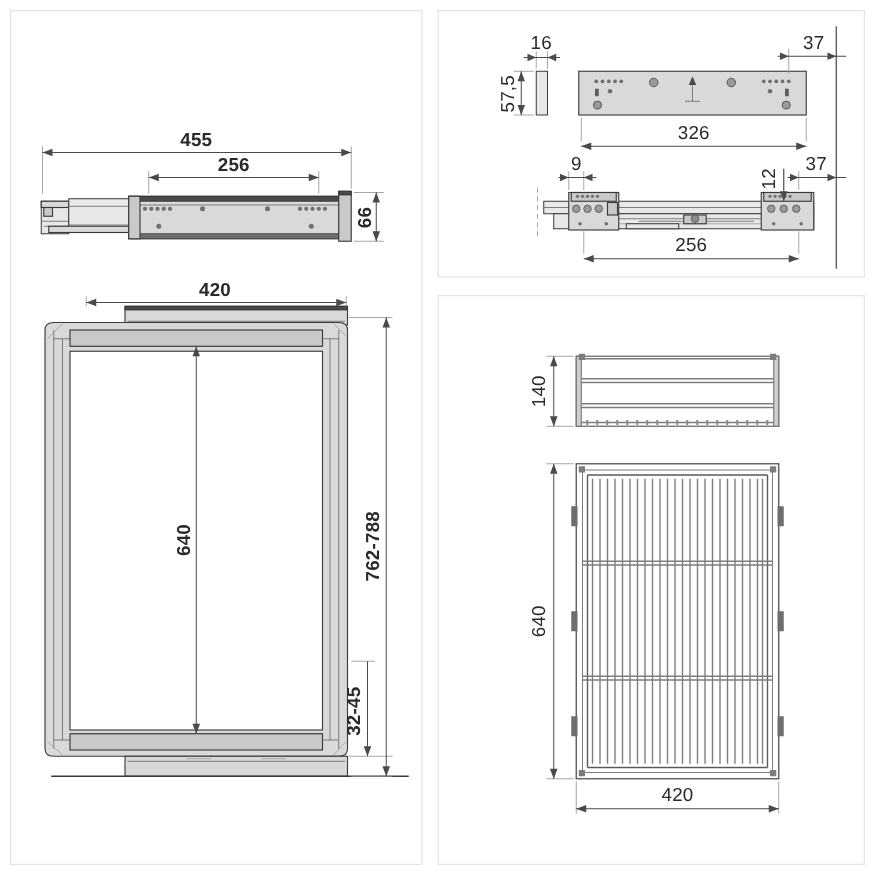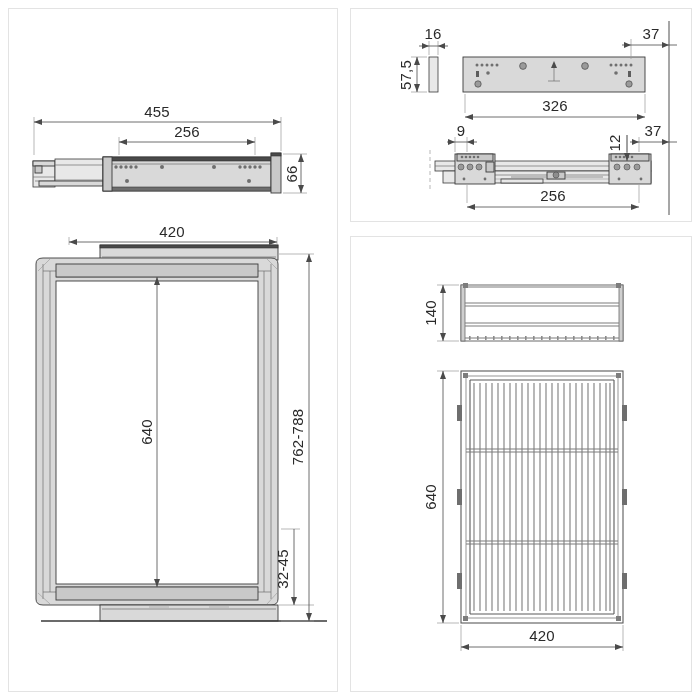--- a/index.html
+++ b/index.html
@@ -10,21 +10,21 @@
     overflow:hidden;
     position:relative;
   }
   .sheet{position:absolute;left:0;top:0;width:700px;height:700px;}
   .panel{
     position:absolute;
     border:1px solid #e3e3e3;
     background:#ffffff;
     box-sizing:border-box;
   }
-  #panel-left   {left:8px;  top:8px;   width:330px; height:684px;}
+  #panel-left   {left:8px;  top:8px;   width:330px; height:684px;font-weight:bold;}
   #panel-tr     {left:350px;top:8px;   width:342px; height:214px;}
   #panel-br     {left:350px;top:236px; width:342px; height:456px;}
   svg{display:block;position:absolute;left:0;top:0;overflow:visible;}
   .dimtxt{
     font-family:"Liberation Sans", sans-serif;
     font-size:15px;
     fill:#2a2a2a;
     letter-spacing:0.2px;
   }
   .dimline{stroke:#4a4a4a;stroke-width:0.8;fill:none;}

